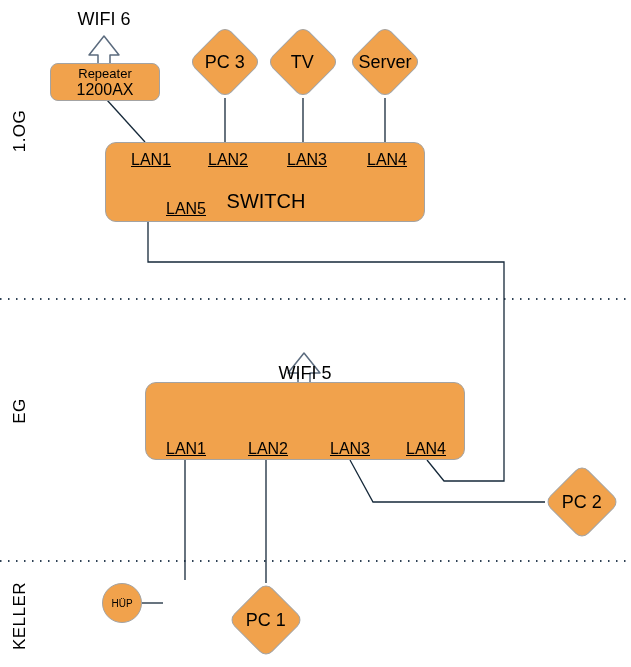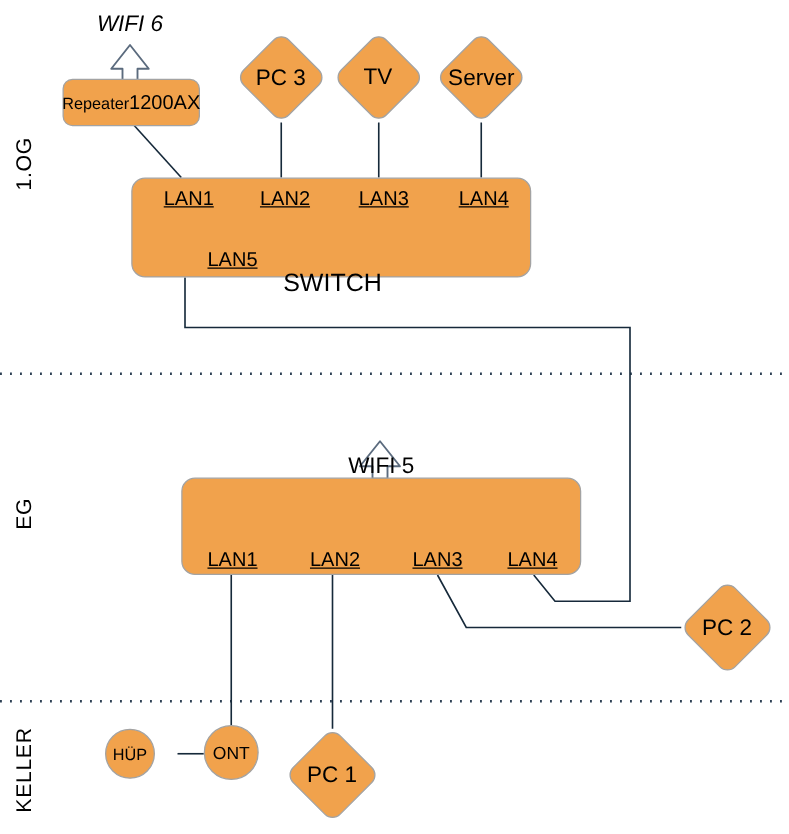--- a/index.html
+++ b/index.html
@@ -20,30 +20,30 @@
     border-radius:9px; transform:rotate(45deg);
     display:flex; align-items:center; justify-content:center;
   }
   .diamond > span { transform:rotate(-45deg); white-space:nowrap; font-size:18px; }
   .circle-node { border-radius:50%; display:flex; align-items:center; justify-content:center; }
   .port-label {
     position:absolute; font-size:16px; white-space:nowrap;
     transform:translate(-50%,-50%);
     text-decoration:underline;
   }
-  .box-title { position:absolute; white-space:nowrap; transform:translate(-50%,-50%);margin-top:26px; }
+  .box-title { position:absolute; white-space:nowrap; transform:translate(-50%,-50%); }
   .floor-label {
     position:absolute; font-size:17px; letter-spacing:0.5px; white-space:nowrap;
     transform:translate(-50%,-50%) rotate(-90deg);
   }
   .wifi-label {
     position:absolute; font-size:18px; white-space:nowrap;
     transform:translate(-50%,-50%);
   }
-  .repeater-box { display:flex; flex-direction:row; align-items:center; justify-content:center; }
+  .repeater-box { display:flex; flex-direction:column; align-items:center; justify-content:center; }
   .repeater-box .l1 { font-size:13px; line-height:15px; }
   .repeater-box .l2 { font-size:16px; line-height:17px;text-align:center; }
 </style>
 </head>
 <body>
 
 <div id="canvas">
 
   <svg id="wires" viewBox="0 0 631 667" xmlns="http://www.w3.org/2000/svg">
 
@@ -61,21 +61,21 @@
     <path class="edge" d="M142,603 H163"></path>
 
     <path class="arrow" d="M104,36 L119,55 L110,55 L110,64 L98,64 L98,55 L89,55 Z"></path>
     <path class="arrow" d="M304,353 L320,373 L310,373 L310,383 L298,383 L298,373 L288,373 Z"></path>
   </svg>
 
   <div class="floor-label" style="left:20px; top:131px;">1.OG</div>
   <div class="floor-label" style="left:20px; top:411px;">EG</div>
   <div class="floor-label" style="left:20px; top:616px;">KELLER</div>
 
-  <div class="wifi-label" style="left:104px; top:19px;font-style:italic;">WIFI 6</div>
+  <div class="wifi-label" style="left:104px; top:19px;">WIFI 6</div>
   <div class="wifi-label" style="left:305px; top:344px;margin-top:29px;">WIFI 5</div>
 
   <div class="node rect-node repeater-box" style="left:50px; top:63px; width:110px; height:38px; border-radius:8px;">
     <span class="l1">Repeater</span>
     <span class="l2">1200AX</span>
   </div>
 
   <div class="node diamond" style="left:199px; top:36px; width:52px; height:52px;">
     <span>PC 3</span>
   </div>
@@ -99,23 +99,20 @@
     <div class="port-label" style="left:40px; top:66px;">LAN1</div>
     <div class="port-label" style="left:122px; top:66px;">LAN2</div>
     <div class="port-label" style="left:204px; top:66px;">LAN3</div>
     <div class="port-label" style="left:280px; top:66px;">LAN4</div>
   </div>
 
   <div class="node diamond" style="left:555px; top:475px; width:54px; height:54px;">
     <span>PC 2</span>
   </div>
 
-  <div class="node circle-node" style="left:84px; top:583px; width:40px; height:40px; font-size:13px;">
+  <div class="node circle-node" style="left:102px; top:583px; width:40px; height:40px; font-size:10px;">
     <span>HÜP</span>
-  </div>
-  <div class="node circle-node" style="left:163px; top:580px; width:44px; height:44px; font-size:14px;">
-    <span>ONT</span>
   </div>
   <div class="node diamond" style="left:239px; top:593px; width:54px; height:54px;">
     <span>PC 1</span>
   </div>
 
 </div>
 
 </body></html>

